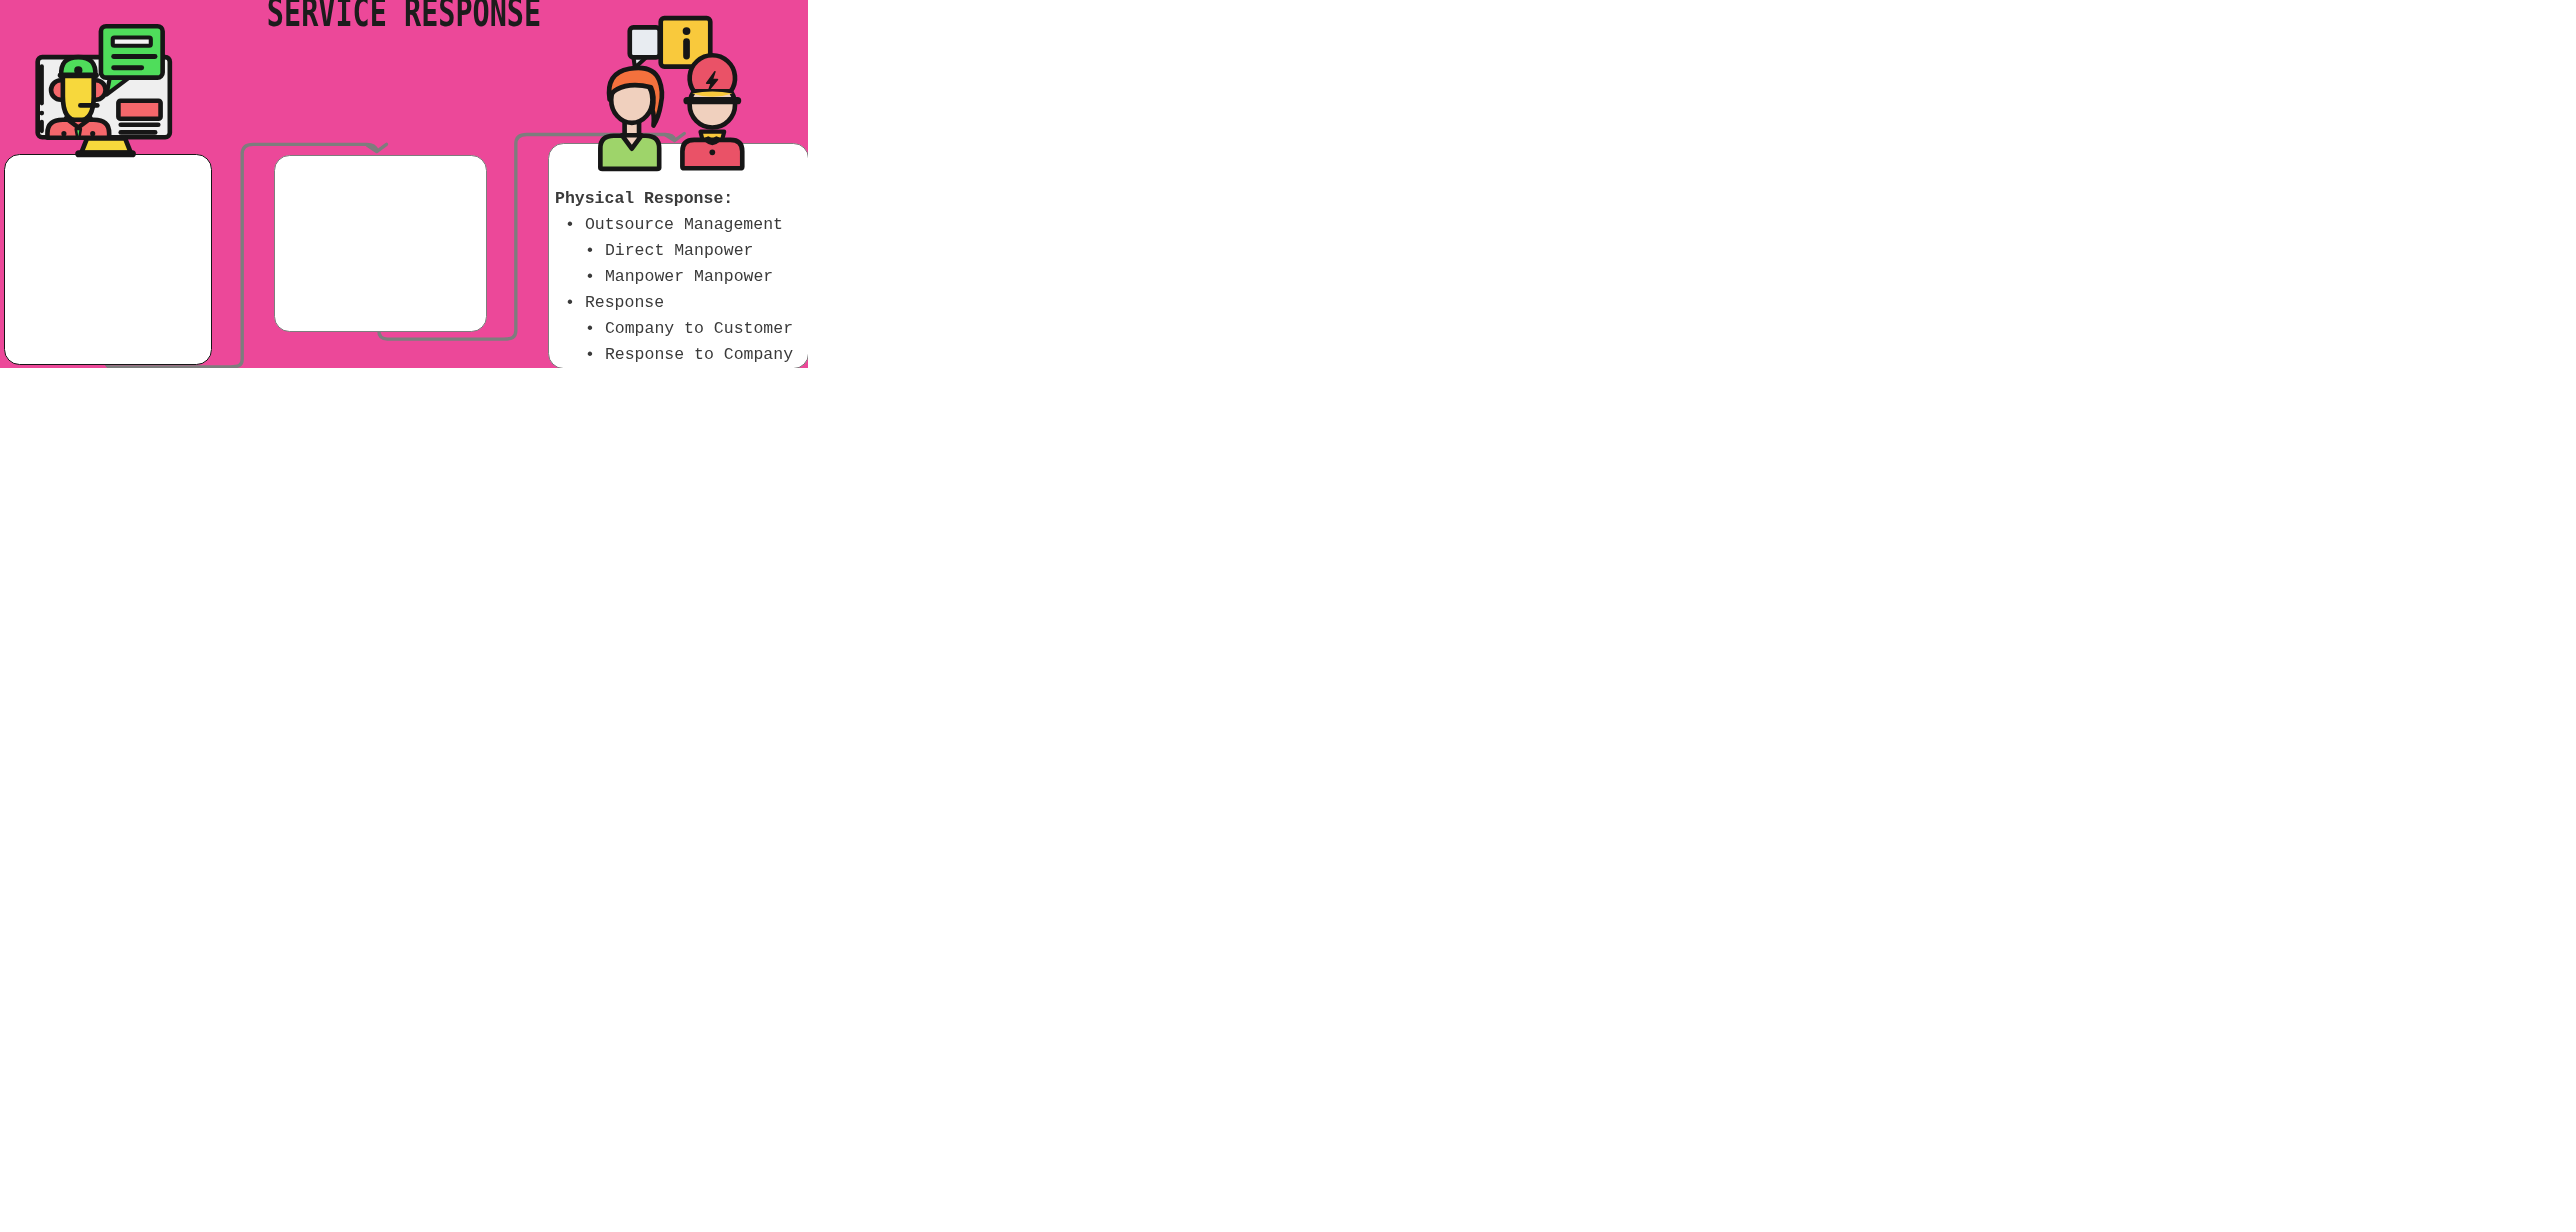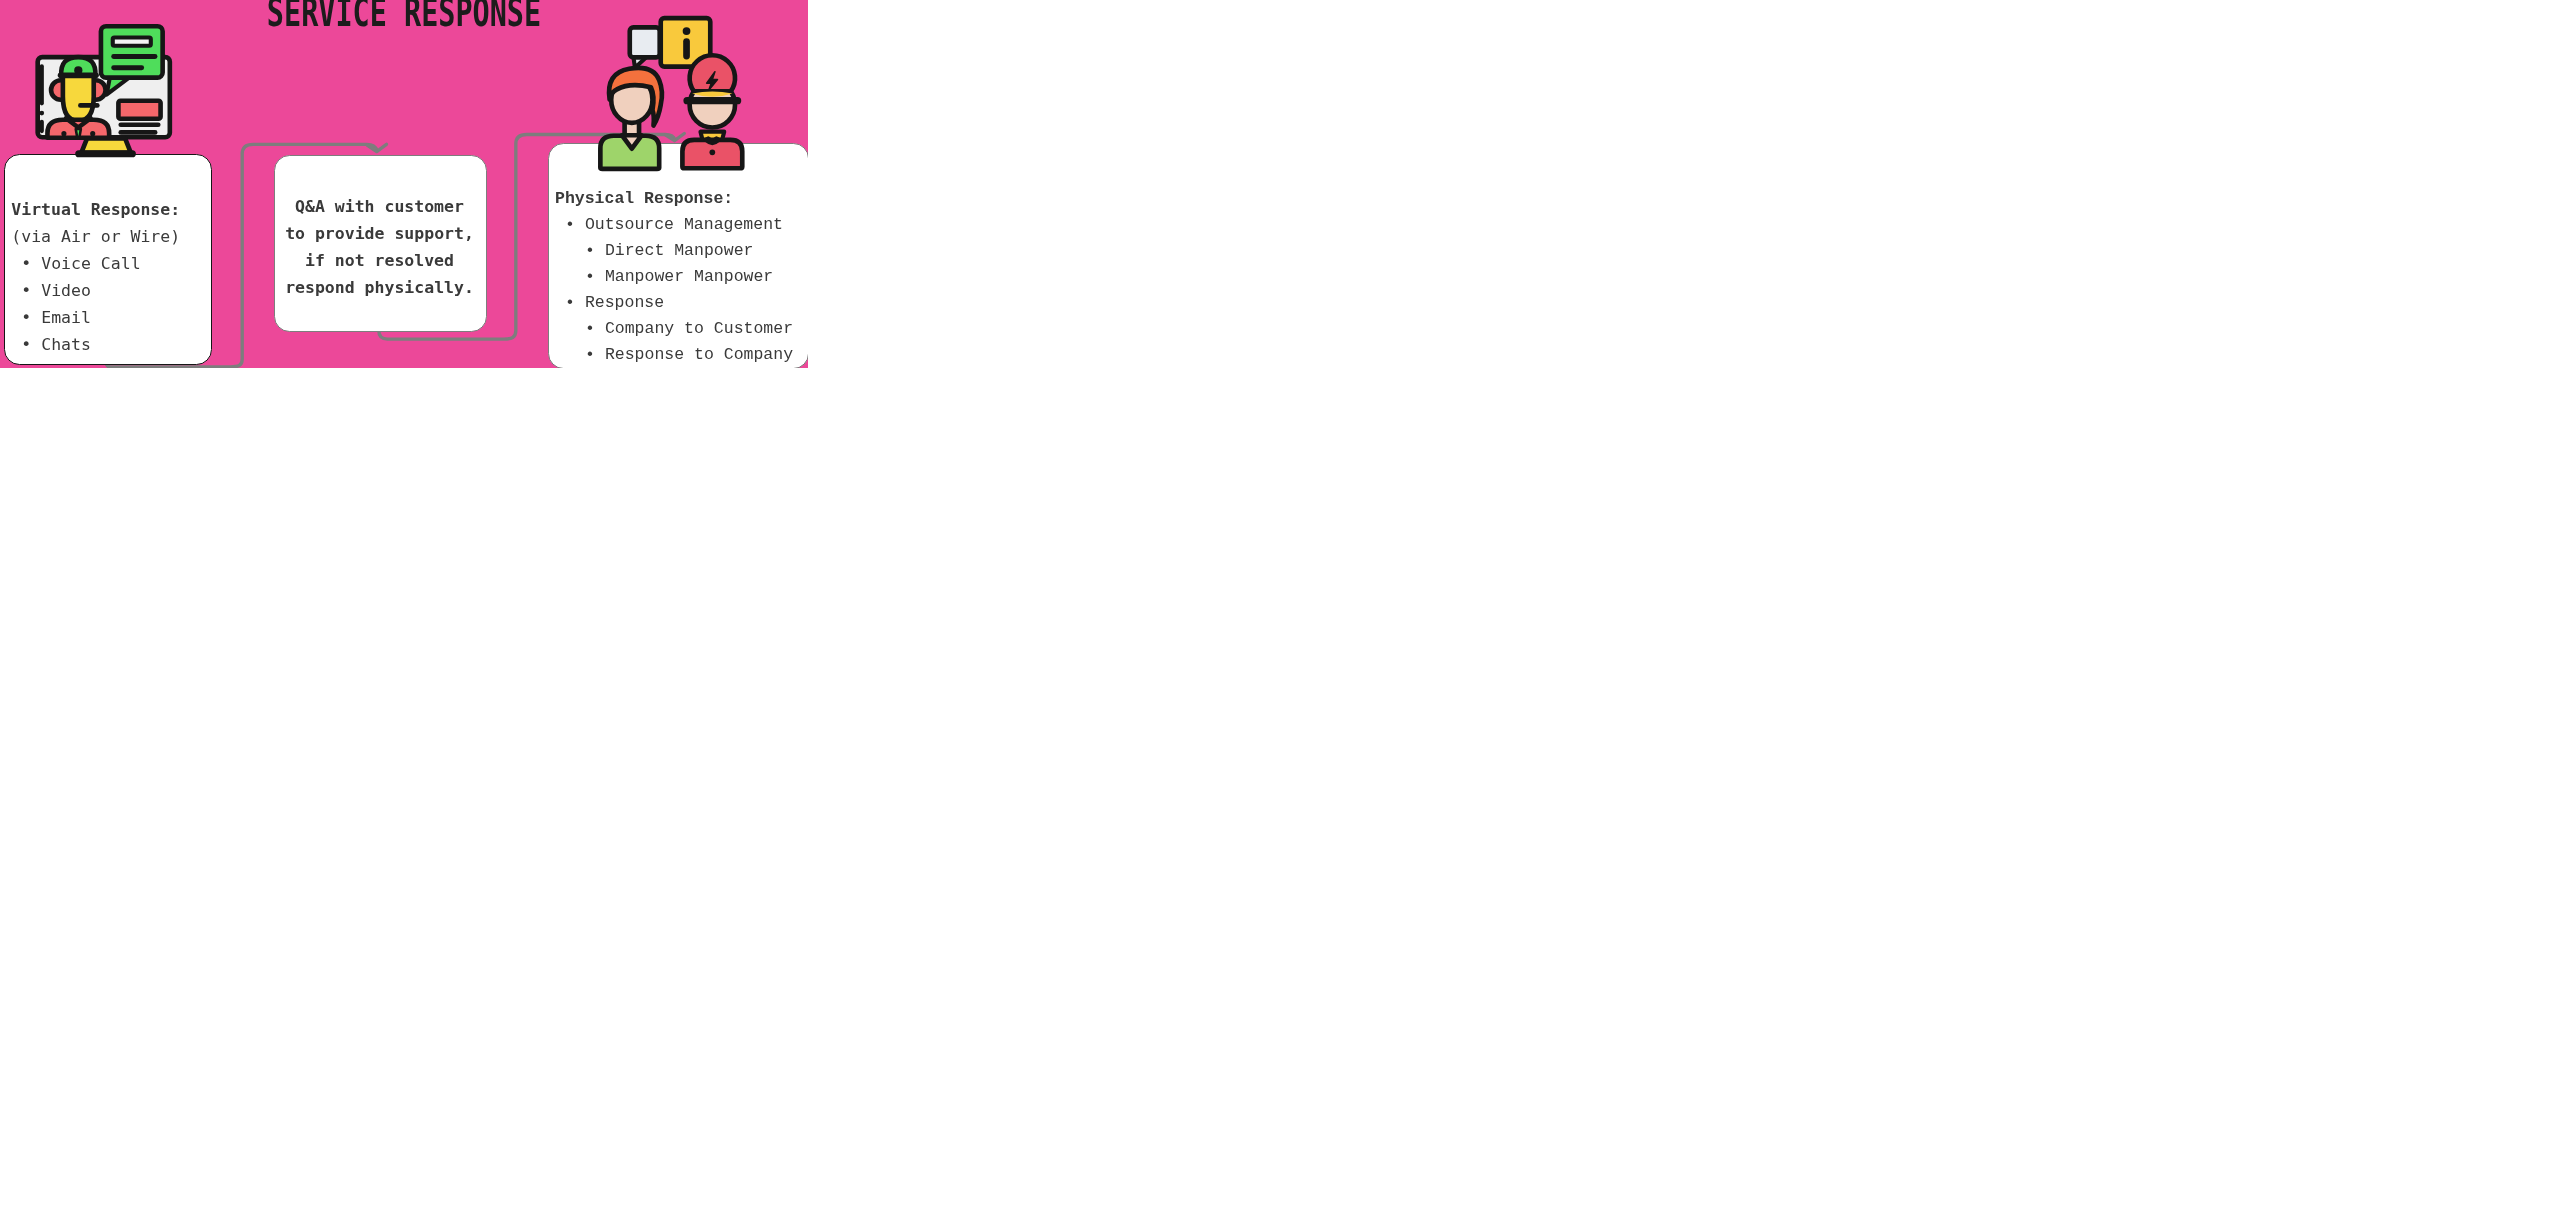--- a/index.html
+++ b/index.html
@@ -44,35 +44,21 @@
       <path d="M 1292 262 L 1309 273 L 1328 259"></path>
     </g>
   </svg>
 
   <div class="box box-left"></div>
   <div class="box box-mid"></div>
   <div class="box box-right"></div>
 
   <h1 class="title">SERVICE RESPONSE</h1>
 
-  <div class="textblock vtext">
-    <div class="line bold">Virtual Response:</div>
-    <div class="line">(via Air or Wire)</div>
-    <div class="line ind1"><span class="bu">•</span><span>Voice Call</span></div>
-    <div class="line ind1"><span class="bu">•</span><span>Video</span></div>
-    <div class="line ind1"><span class="bu">•</span><span>Email</span></div>
-    <div class="line ind1"><span class="bu">•</span><span>Chats</span></div>
-  </div>
 
-  <div class="textblock mtext">
-    <div class="line bold">Q&amp;A with customer</div>
-    <div class="line bold">to provide support,</div>
-    <div class="line bold">if not resolved</div>
-    <div class="line bold">respond physically.</div>
-  </div>
 
   <div class="textblock rtext">
     <div class="line bold">Physical Response:</div>
     <div class="line ind1"><span class="bu">•</span><span>Outsource Management</span></div>
     <div class="line ind2"><span class="bu">•</span><span>Direct Manpower</span></div>
     <div class="line ind2"><span class="bu">•</span><span>Manpower Manpower</span></div>
     <div class="line ind1"><span class="bu">•</span><span>Response</span></div>
     <div class="line ind2"><span class="bu">•</span><span>Company to Customer</span></div>
     <div class="line ind2"><span class="bu">•</span><span>Response to Company</span></div>
   </div>

